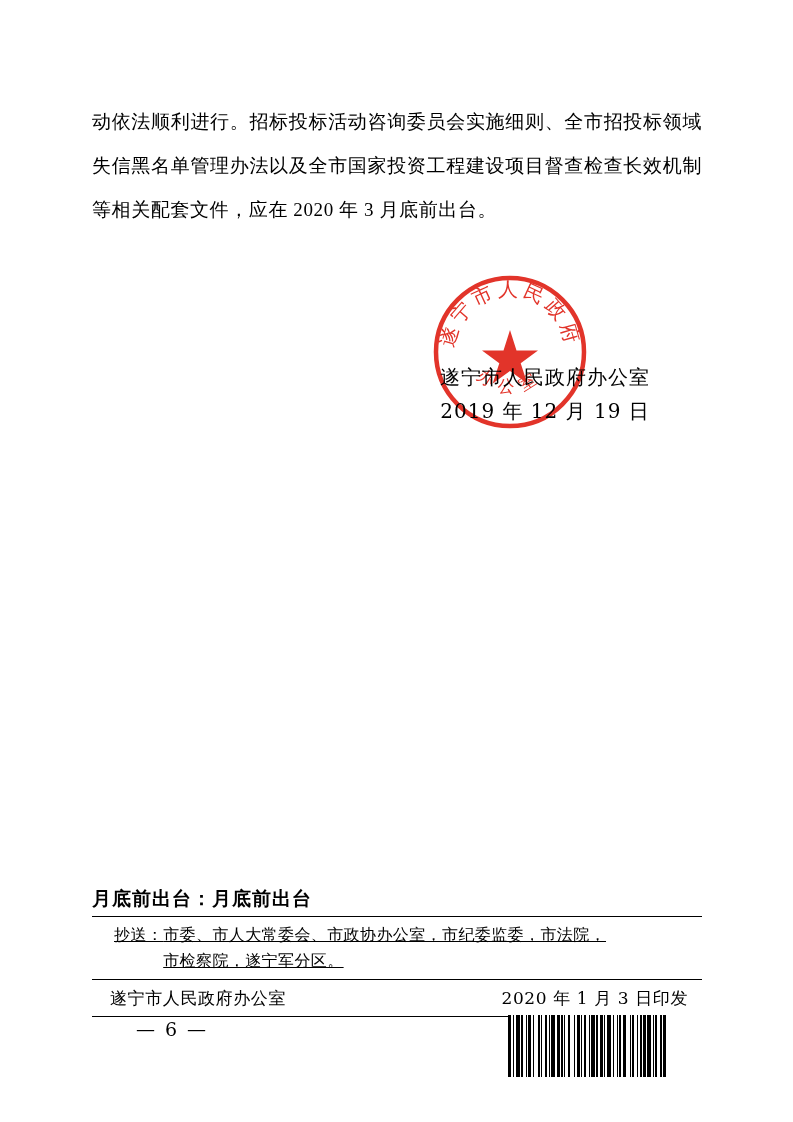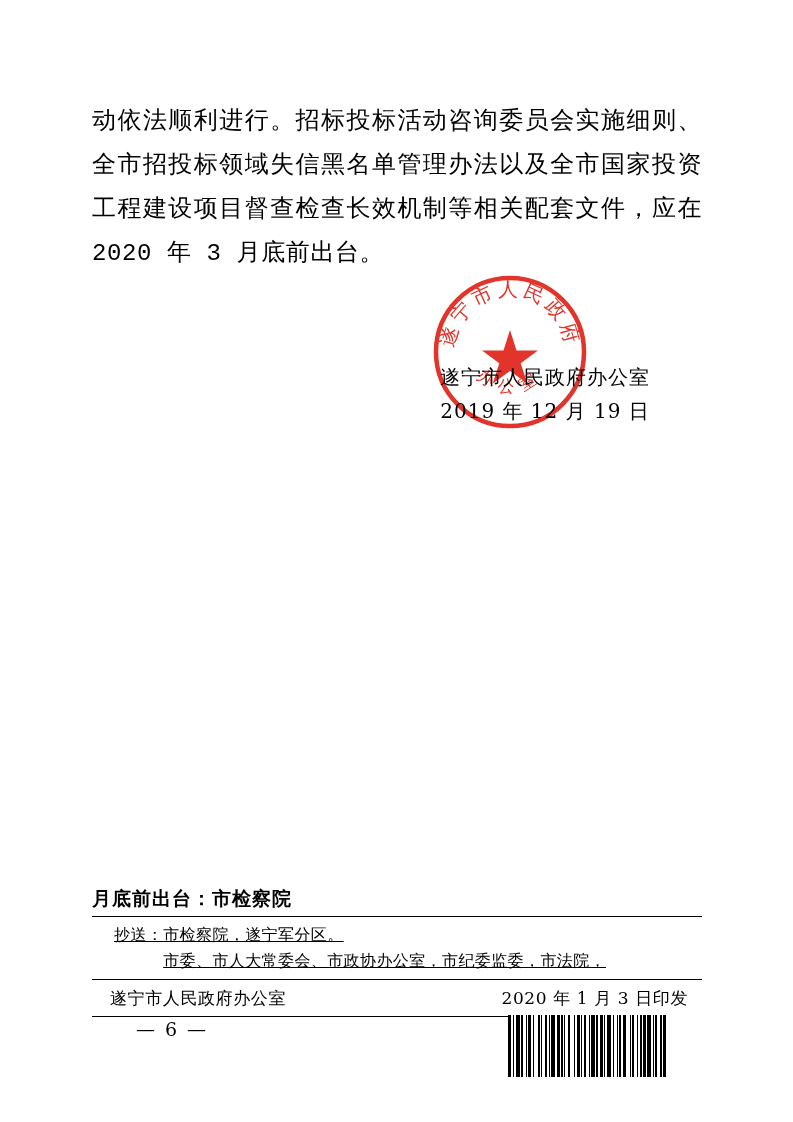--- a/index.html
+++ b/index.html
@@ -22,26 +22,26 @@
     width: 793px;
     height: 1122px;
   }
 
   
   .body-text {
     position: absolute;
     left: 92px;
     top: 100px;
     width: 610px;
-    font-size: 24px;
+    font-size: 19px;
     line-height: 44px;
     letter-spacing: 0.6px;
     text-align: justify;
     text-justify: inter-character;
-    font-family: Liberation Mono, monospace;
+    font-family: Liberation Serif, serif;
   }
   .body-text p {
     margin: 0;
   }
 
   
   .sign-block {
     position: absolute;
     left: 400px;
     top: 360px;
@@ -172,29 +172,29 @@
     </svg>
   </div>
 
   <div class="sign-block">
     <div class="sign-line">遂宁市人民政府办公室</div>
     <div class="sign-line">2019 年 12 月 19 日</div>
   </div>
 
   <div class="footer">
     <div class="disclosure">
-      <span class="label">月底前出台：</span><span class="value">市检察院</span>
+      <span class="label">月底前出台：</span><span class="value">月底前出台</span>
     </div>
     <div class="rule"></div>
 
     <div class="cc-block">
       <div class="cc-label">抄送：</div>
       <div class="cc-value">
+        <div>市委、市人大常委会、市政协办公室，市纪委监委，市法院，</div>
         <div>市检察院，遂宁军分区。</div>
-        <div>市委、市人大常委会、市政协办公室，市纪委监委，市法院，</div>
       </div>
     </div>
 
     <div class="rule"></div>
 
     <div class="issuer-row">
       <div>遂宁市人民政府办公室</div>
       <div>2020 年 1 月 3 日印发</div>
     </div>
 

